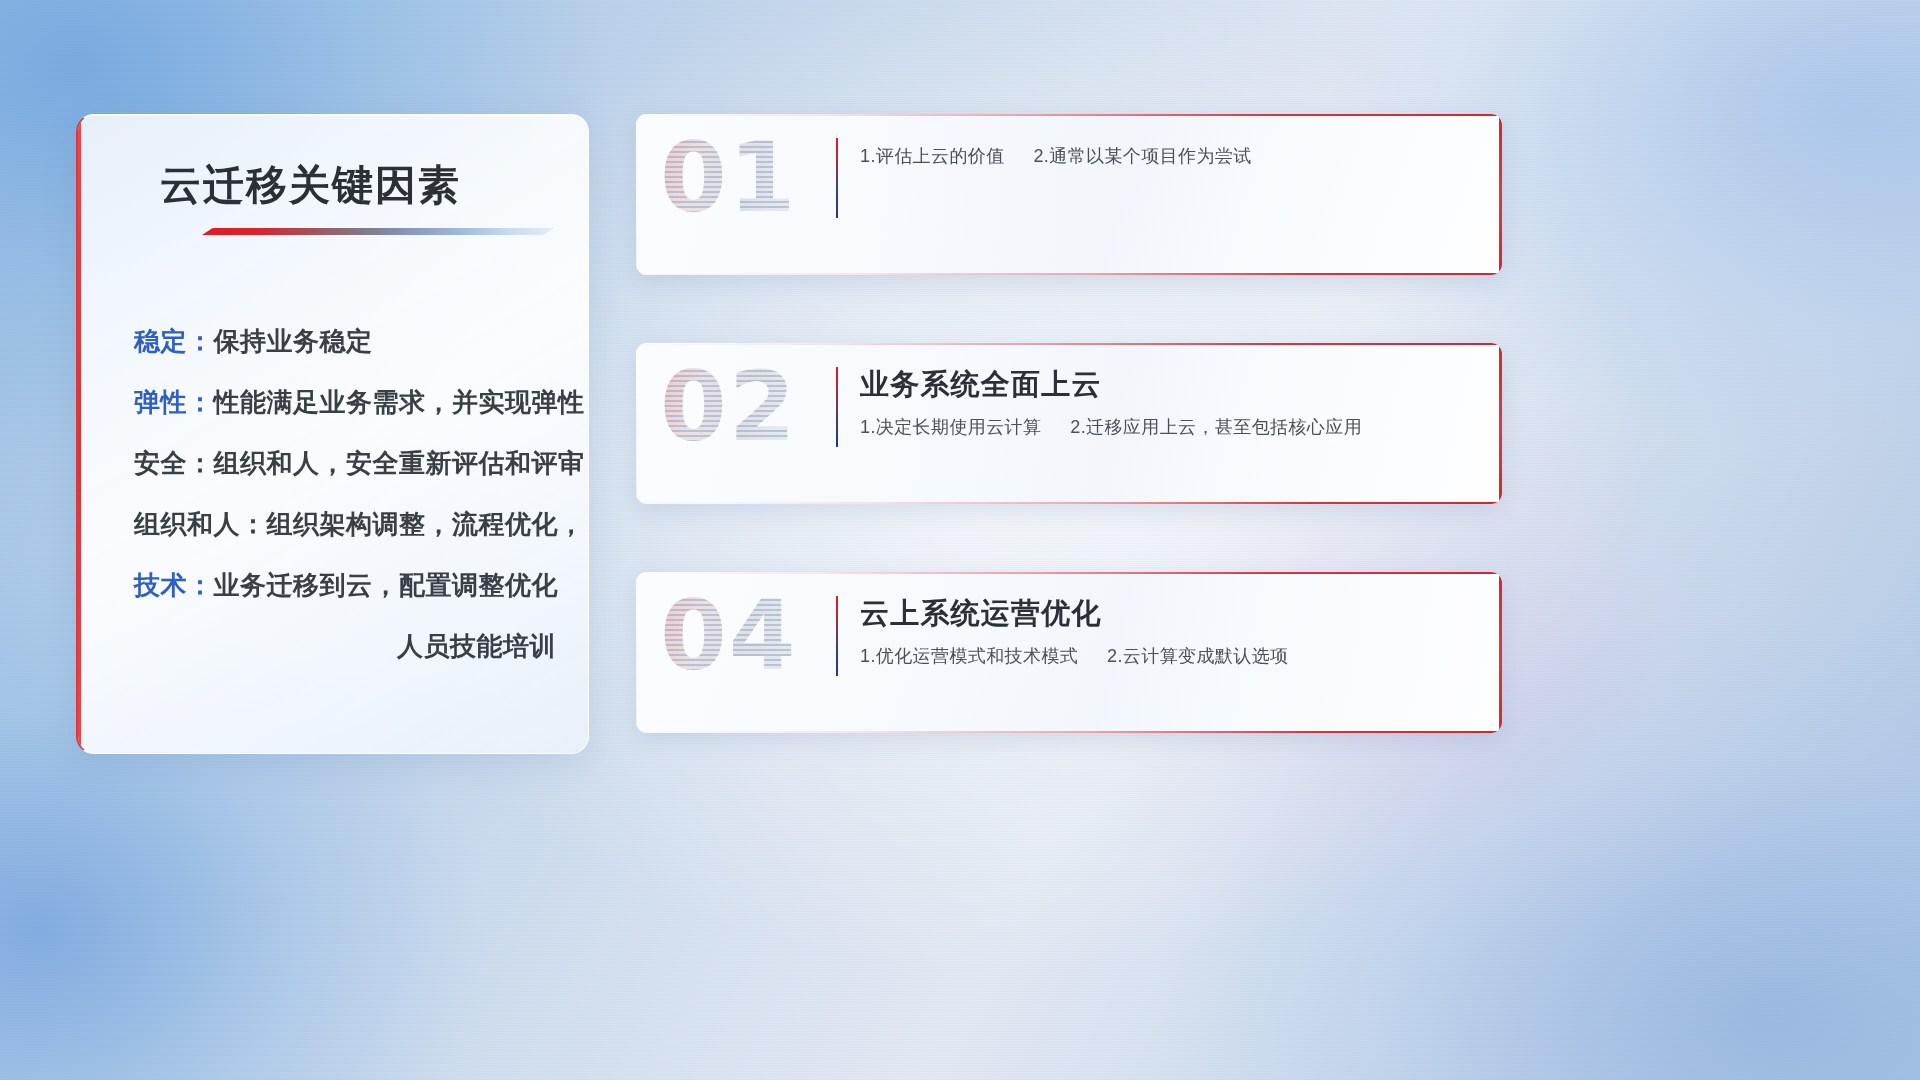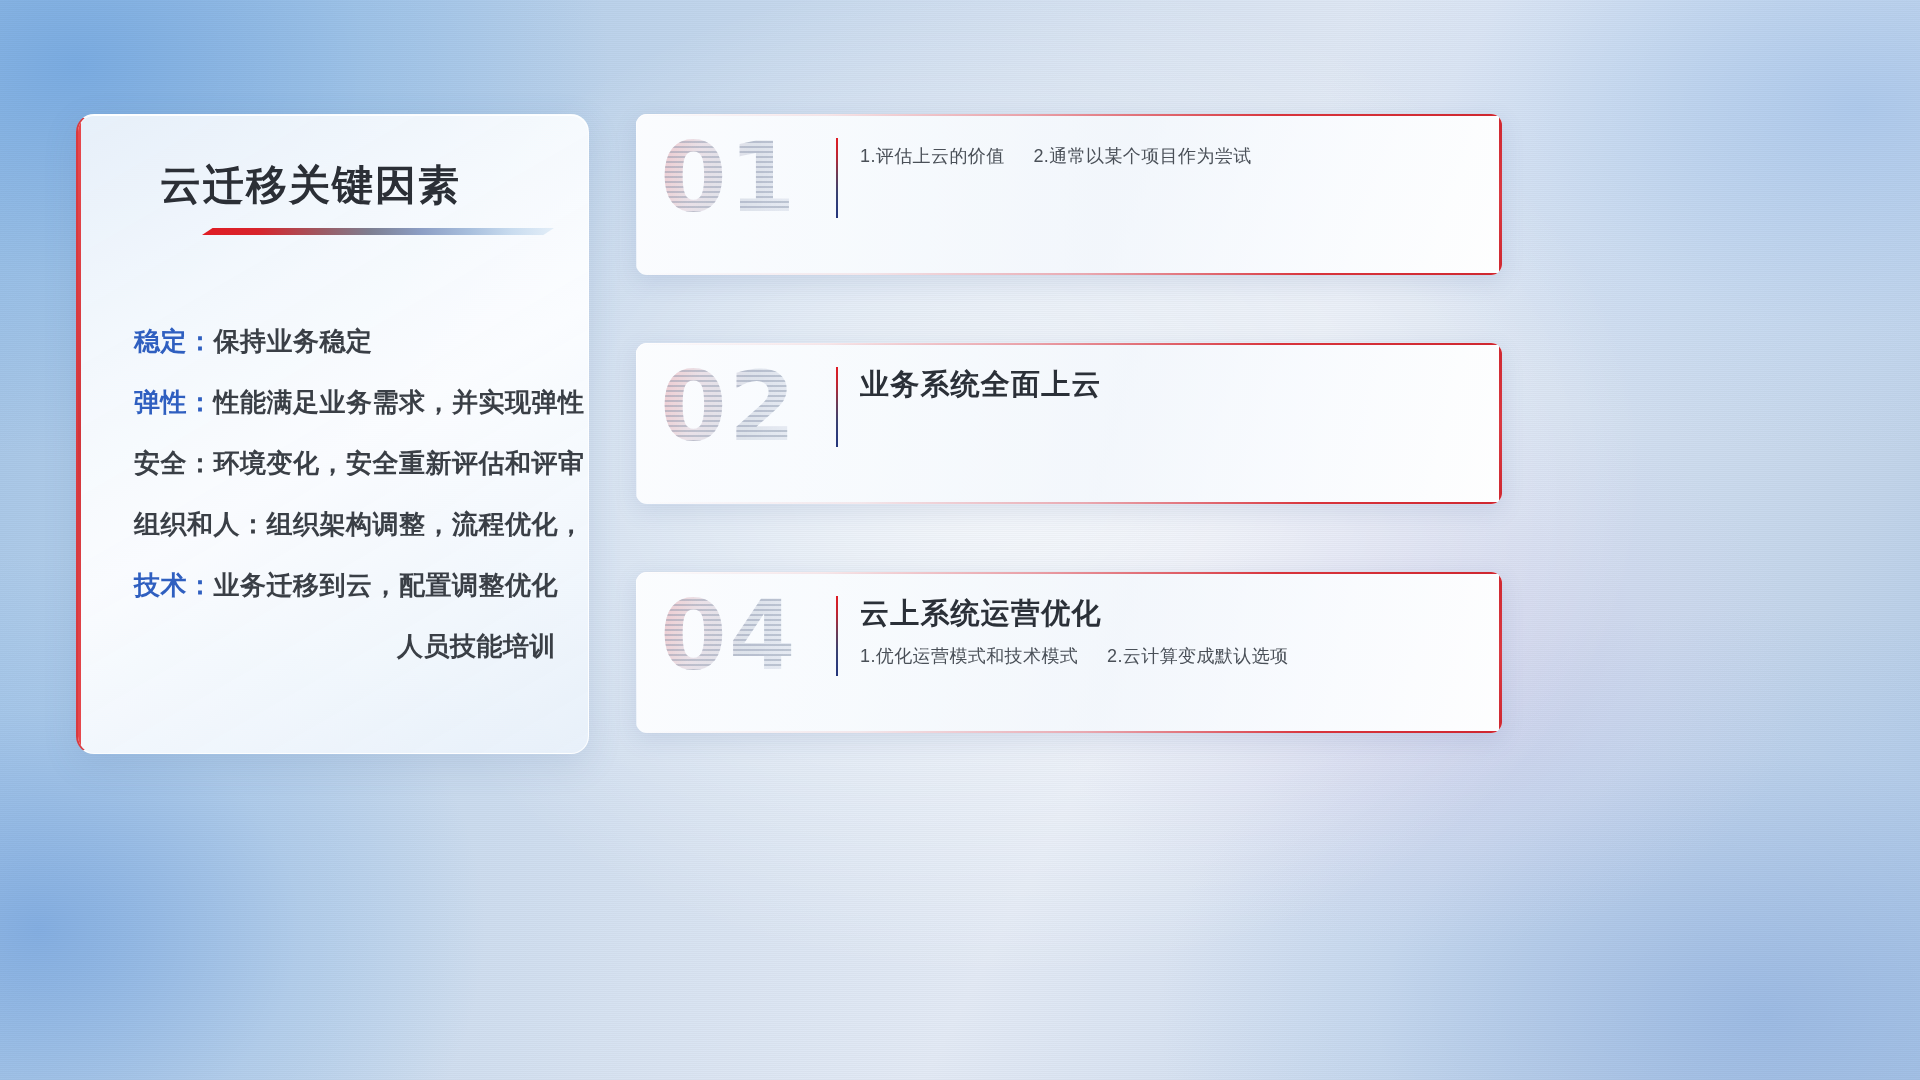--- a/index.html
+++ b/index.html
@@ -190,21 +190,21 @@
     <div class="title-rule"></div>
 
     <div id="factor-list">
       <div class="factor-row">
         <span class="label-blue">稳定：</span><span class="factor-text">保持业务稳定</span>
       </div>
       <div class="factor-row">
         <span class="label-blue">弹性：</span><span class="factor-text">性能满足业务需求，并实现弹性</span>
       </div>
       <div class="factor-row">
-        <span class="label-dark">安全：</span><span class="factor-text">环境变化，安全重新评估和评审</span>
+        <span class="label-dark">安全：</span><span class="factor-text">组织和人，安全重新评估和评审</span>
       </div>
       <div class="factor-row">
         <span class="label-dark">组织和人：</span><span class="factor-text">组织架构调整，流程优化，</span>
       </div>
       <div class="factor-row">
         <span class="label-blue">技术：</span><span class="factor-text">业务迁移到云，配置调整优化</span>
       </div>
       <div class="factor-row cont">
         <span class="factor-text">人员技能培训</span>
       </div>
@@ -232,20 +232,25 @@
 
     <article class="card">
       <div class="edge-top"></div>
       <div class="edge-bottom"></div>
       <div class="edge-right"></div>
       <div class="edge-left"></div>
       <div class="card-num">02</div>
       <div class="card-divider"></div>
       <div class="card-body">
         <div class="card-title">业务系统全面上云</div>
+        <div class="card-desc">
+          <span>1.决定长期使用云计算</span>
+          <span class="gap"></span>
+          <span>2.迁移应用上云，甚至包括核心应用</span>
+        </div>
       </div>
     </article>
 
     <article class="card">
       <div class="edge-top"></div>
       <div class="edge-bottom"></div>
       <div class="edge-right"></div>
       <div class="edge-left"></div>
       <div class="card-num">04</div>
       <div class="card-divider"></div>

